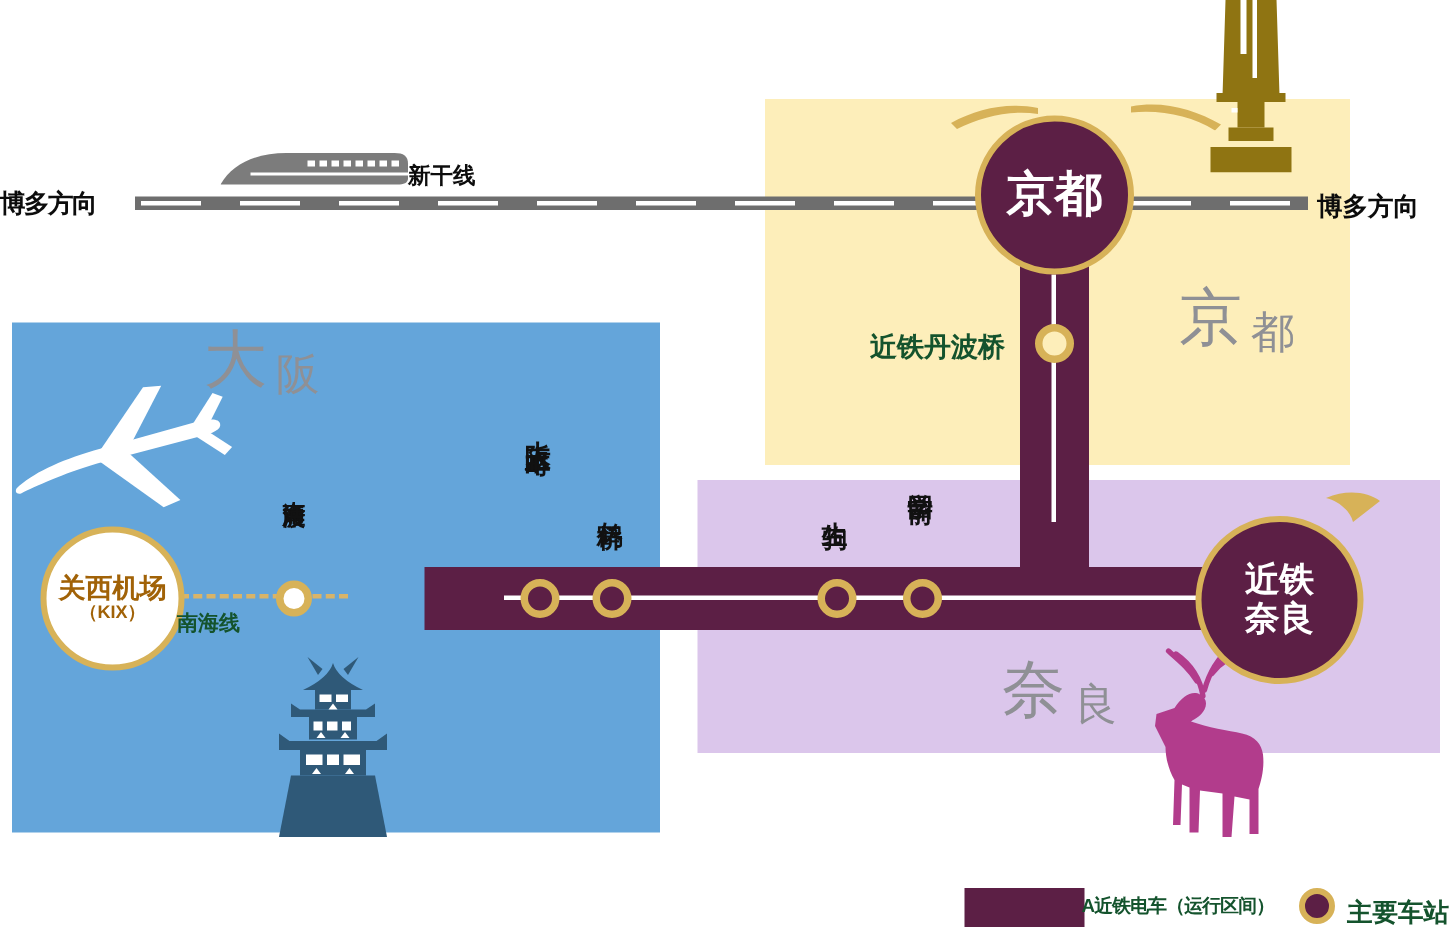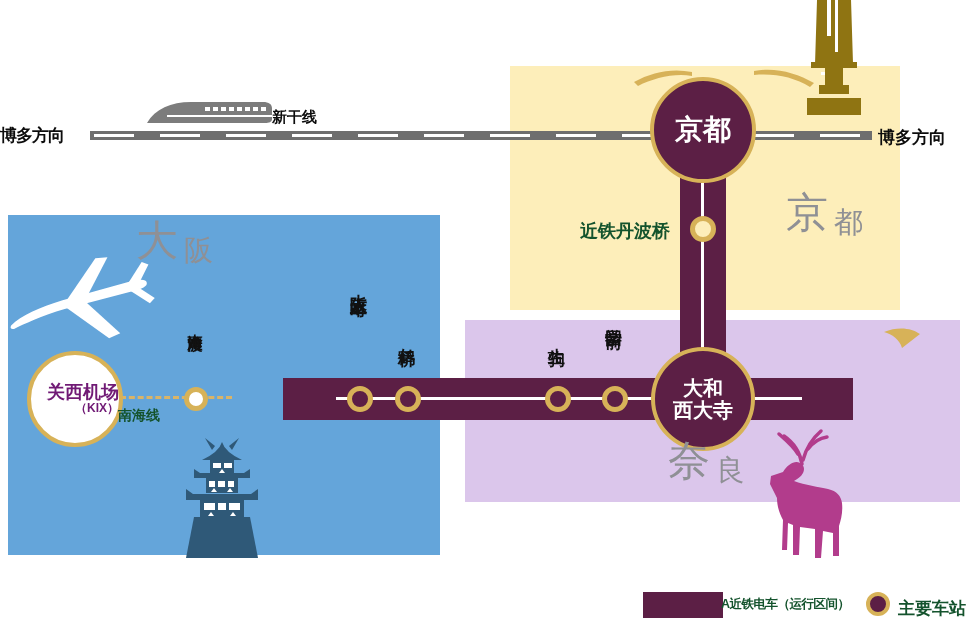--- a/index.html
+++ b/index.html
@@ -23,21 +23,21 @@
     background:repeating-linear-gradient(90deg,#fff 0 40px,transparent 40px 66px);}
   .blacklabel{position:absolute;font-weight:bold;color:#0c0c0c;}
   
   .band{position:absolute;background:#5c1f45;}
   .whiteline{position:absolute;background:#fff;}
   .golddash{position:absolute;border-top:3px dashed #d9b468;height:0;}
   
   .big-circle{position:absolute;border-radius:50%;border:4px solid #d7b258;background:#5c1f45;
     color:#fff;display:flex;flex-direction:column;align-items:center;justify-content:center;
     font-weight:bold;text-align:center;line-height:1.12;box-sizing:border-box;}
-  .big-circle.white{background:#fff;color:#701a75;align-items:flex-end;}
+  .big-circle.white{background:#fff;color:#a16207;}
   .small-circle{position:absolute;border-radius:50%;border:5px solid #d7b258;background:#5c1f45;box-sizing:border-box;}
   .small-circle.yellow{background:#fdeeba;}
   .small-circle.white{background:#fff;}
   
   .hlabel{position:absolute;font-weight:bold;color:#14532d;white-space:nowrap;}
   .vlabel{position:absolute;writing-mode:vertical-rl;text-orientation:upright;font-weight:bold;color:#111;letter-spacing:2px;line-height:1;}
   
   #legend-swatch{left:643px;top:592px;width:80px;height:26px;background:#5c1f45;}
   #legend-circle{left:866px;top:592px;width:24px;height:24px;border-width:4px;}
   svg{display:block;}
@@ -173,26 +173,26 @@
 
   <div class="golddash" style="left:120px;top:396px;width:112px;"></div>
 
   <div class="small-circle yellow" style="left:690px;top:216px;width:26px;height:26px;"></div>
   <div class="small-circle" style="left:347px;top:386px;width:26px;height:26px;"></div>
   <div class="small-circle" style="left:395px;top:386px;width:26px;height:26px;"></div>
   <div class="small-circle" style="left:545px;top:386px;width:26px;height:26px;"></div>
   <div class="small-circle" style="left:602px;top:386px;width:26px;height:26px;"></div>
   <div class="small-circle white" style="left:184px;top:387px;width:24px;height:24px;"></div>
 
-  <div class="big-circle" style="left:650px;top:77px;width:106px;height:106px;font-size:28px;">
+  <div class="big-circle" style="left:650px;top:77px;width:106px;height:106px;font-size:32px;">
     <span>京都</span>
   </div>
-  <div class="big-circle" style="left:651px;top:347px;width:104px;height:104px;font-size:20px;">
-    <span>大和</span>
-    <span>西大寺</span>
+  <div class="big-circle" style="left:797px;top:344px;width:112px;height:112px;font-size:23px;">
+    <span>近铁</span>
+    <span>奈良</span>
   </div>
   <div class="big-circle white" style="left:27px;top:351px;width:96px;height:96px;font-size:18px;">
     <span>关西机场</span>
     <span style="font-size:12px;">（KIX）</span>
   </div>
 
   <div class="hlabel" style="left:560px;top:219px;width:110px;text-align:right;font-size:18px;">近铁丹波桥</div>
   <div class="vlabel" style="left:350px;top:280px;font-size:17px;">大阪上本町</div>
   <div class="vlabel" style="left:398px;top:334px;font-size:17px;">鹤桥</div>
   <div class="vlabel" style="left:548px;top:334px;font-size:17px;">生驹</div>

